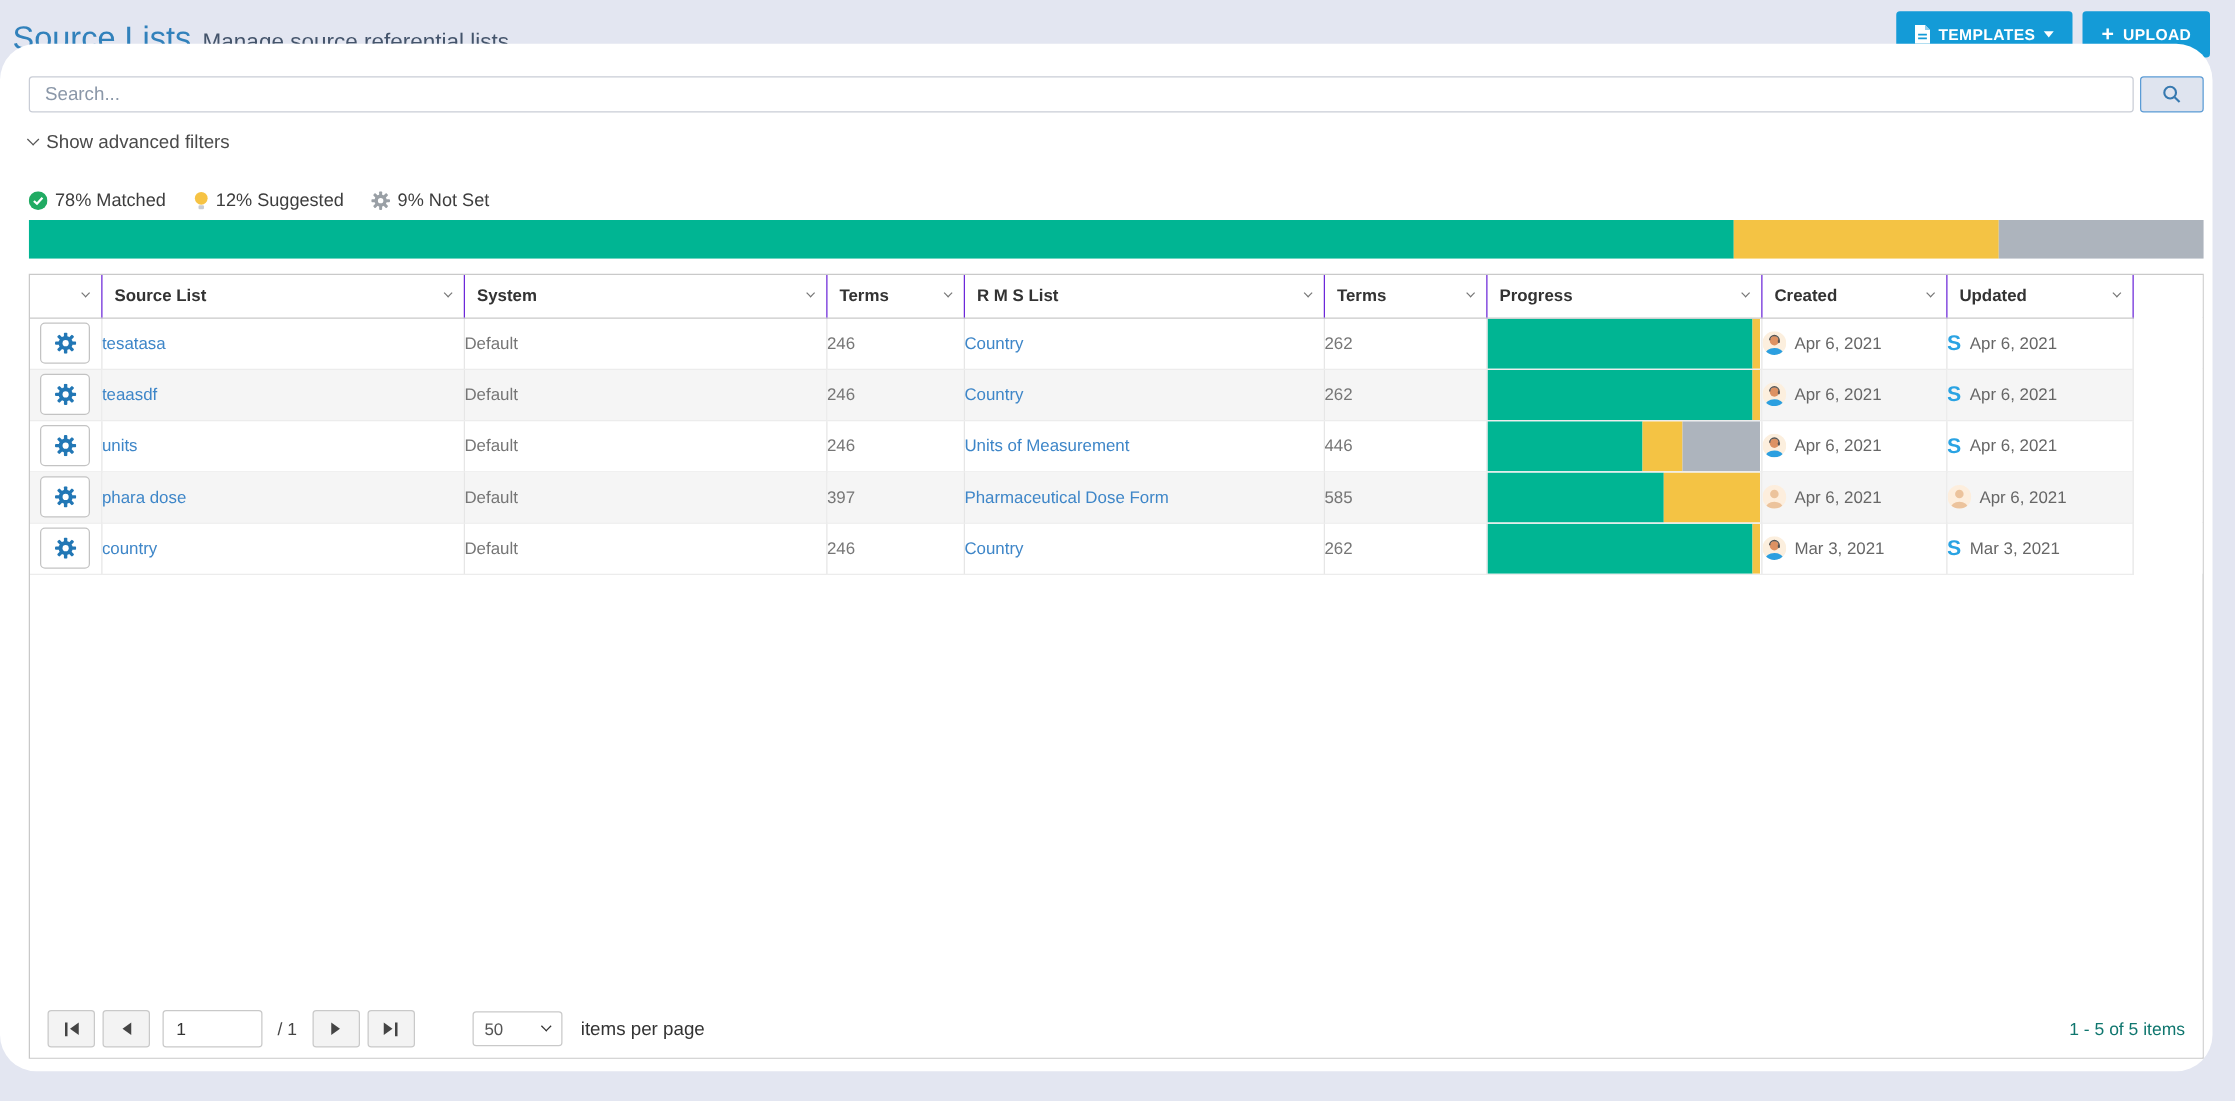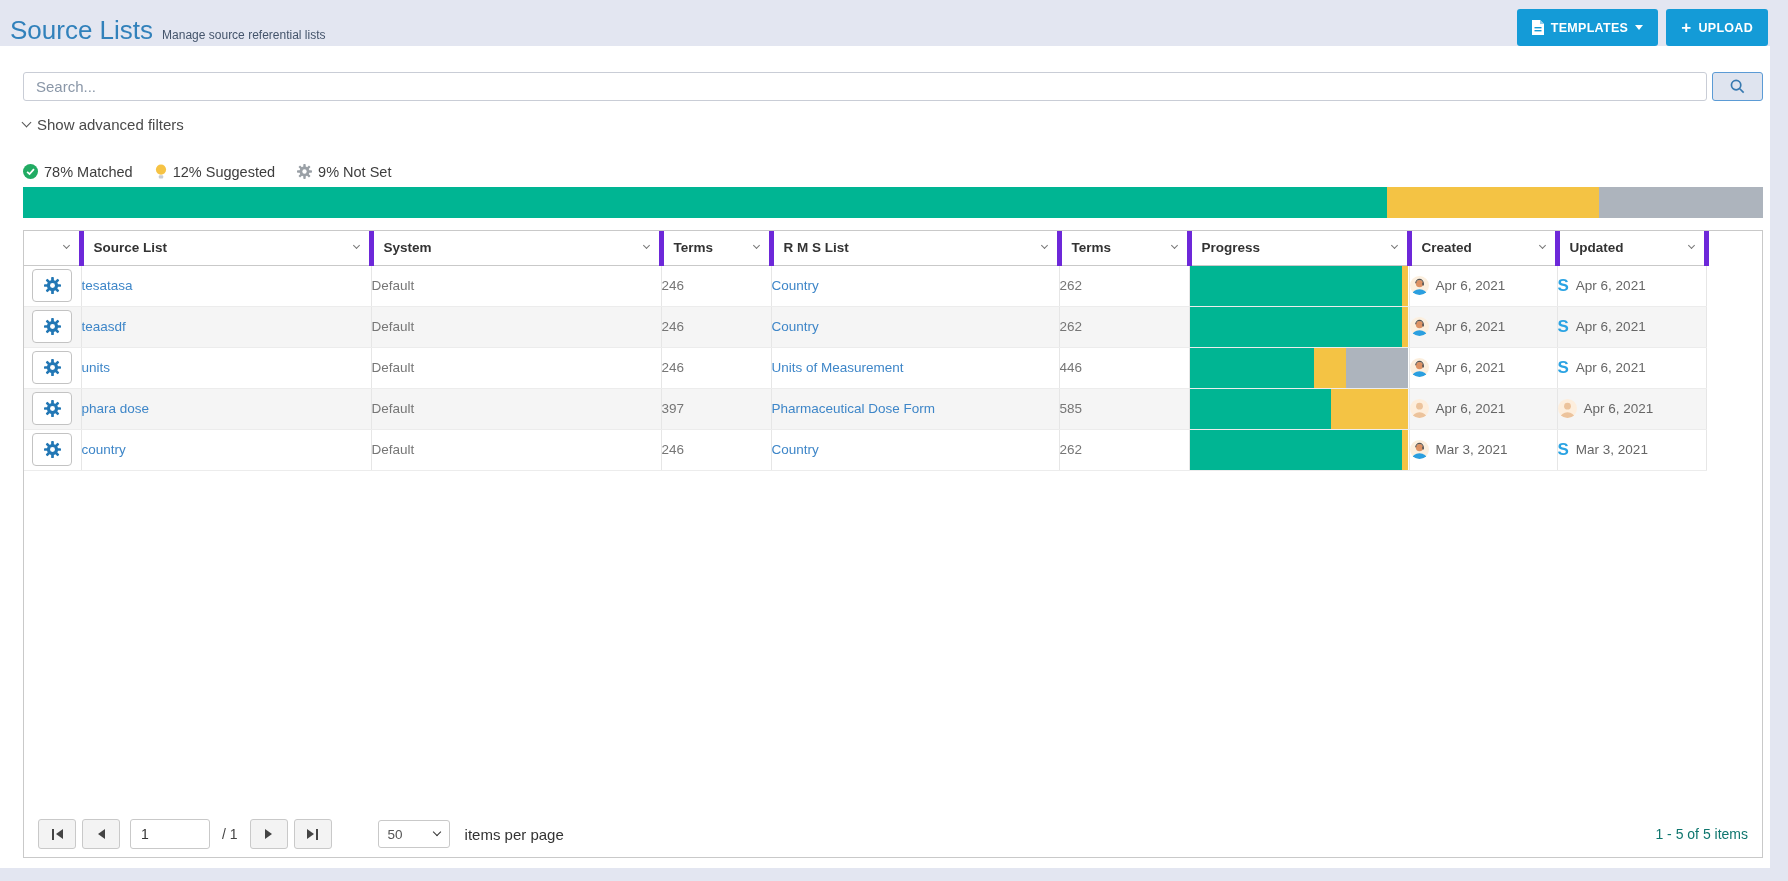--- a/index.html
+++ b/index.html
@@ -14,31 +14,31 @@
   body{
     font-family:"Liberation Sans", sans-serif;
     background:#e3e6f1;
     position:relative;
     overflow:hidden;
     color:#333;
   }
   .topbar{position:absolute;left:0;top:0;width:1788px;height:46px;background:#e3e6f1;display:flex;align-items:flex-end;}
   .title-wrap{margin-left:10px;display:flex;align-items:baseline;gap:9px;}
   .page-title{font-size:26px;color:#3181bb;}
-  .page-subtitle{font-size:12px;color:#44546b;}
+  .page-subtitle{font-size:18px;color:#44546b;}
   .topbar-buttons{margin-left:auto;margin-right:20px;display:flex;gap:8px;}
   .btn-blue{
     background:var(--accent-blue);color:#fff;border:none;border-radius:3px;
     height:37px;padding:0 15px;font-family:"Liberation Sans",sans-serif;
     font-size:12.5px;font-weight:bold;letter-spacing:.3px;display:flex;align-items:center;gap:7px;cursor:pointer;
   }
   .caret-down{width:0;height:0;border-left:4px solid transparent;border-right:4px solid transparent;border-top:5px solid #fff;}
   .plus-glyph{font-size:17px;font-weight:bold;line-height:1;}
 
-  .content{position:absolute;left:0;top:46px;width:1770px;height:822px;background:#fff;}
+  .content{position:absolute;left:0;top:35px;width:1770px;height:822px;background:#fff;border-radius:29px;}
 
   .search-input{
     position:absolute;left:23px;top:26px;width:1684px;height:29px;
     border:1px solid #c9cdd6;border-radius:3px;padding:0 12px;font-size:15px;color:#4a5a6a;
     font-family:"Liberation Sans",sans-serif;outline:none;
   }
   .search-input::placeholder{color:#8a97a8;}
   .search-btn{
     position:absolute;left:1712px;top:26px;width:51px;height:29px;
     background:#dfe4ef;border:1px solid #5b9bd5;border-radius:3px;cursor:pointer;
@@ -57,21 +57,21 @@
   .seg-y{background:var(--yellow);}
   .seg-n{background:var(--gray-seg);}
 
   .grid{
     position:absolute;left:23px;top:184px;width:1740px;height:628px;
     border:1px solid #c9c9c9;background:#fff;
   }
   .grid table{border-collapse:collapse;table-layout:fixed;width:1738px;}
   .grid th{
     height:34px;background:#fff;font-size:13.5px;font-weight:bold;color:#333;text-align:left;
-    padding:0 10px;border-right:5px solid #6d28d9;border-bottom:1px solid #c9c9c9;
+    padding:0 10px;border-right:1px solid #6d28d9;border-bottom:1px solid #c9c9c9;
     white-space:nowrap;overflow:hidden;
   }
   .grid th .th-inner{display:flex;align-items:center;justify-content:space-between;}
   .grid td{
     height:40px;font-size:13.5px;border-right:1px solid #e6e6e6;border-bottom:1px solid #ececec;
     padding:0 0;white-space:nowrap;overflow:hidden;background:#fff;vertical-align:middle;
   }
   tr.stripe td{background:#f5f5f5;}
   td.filler,th.filler{border-right:none;background:#fff !important;border-bottom:none;}
   tr.stripe td.filler{background:#fff;}

